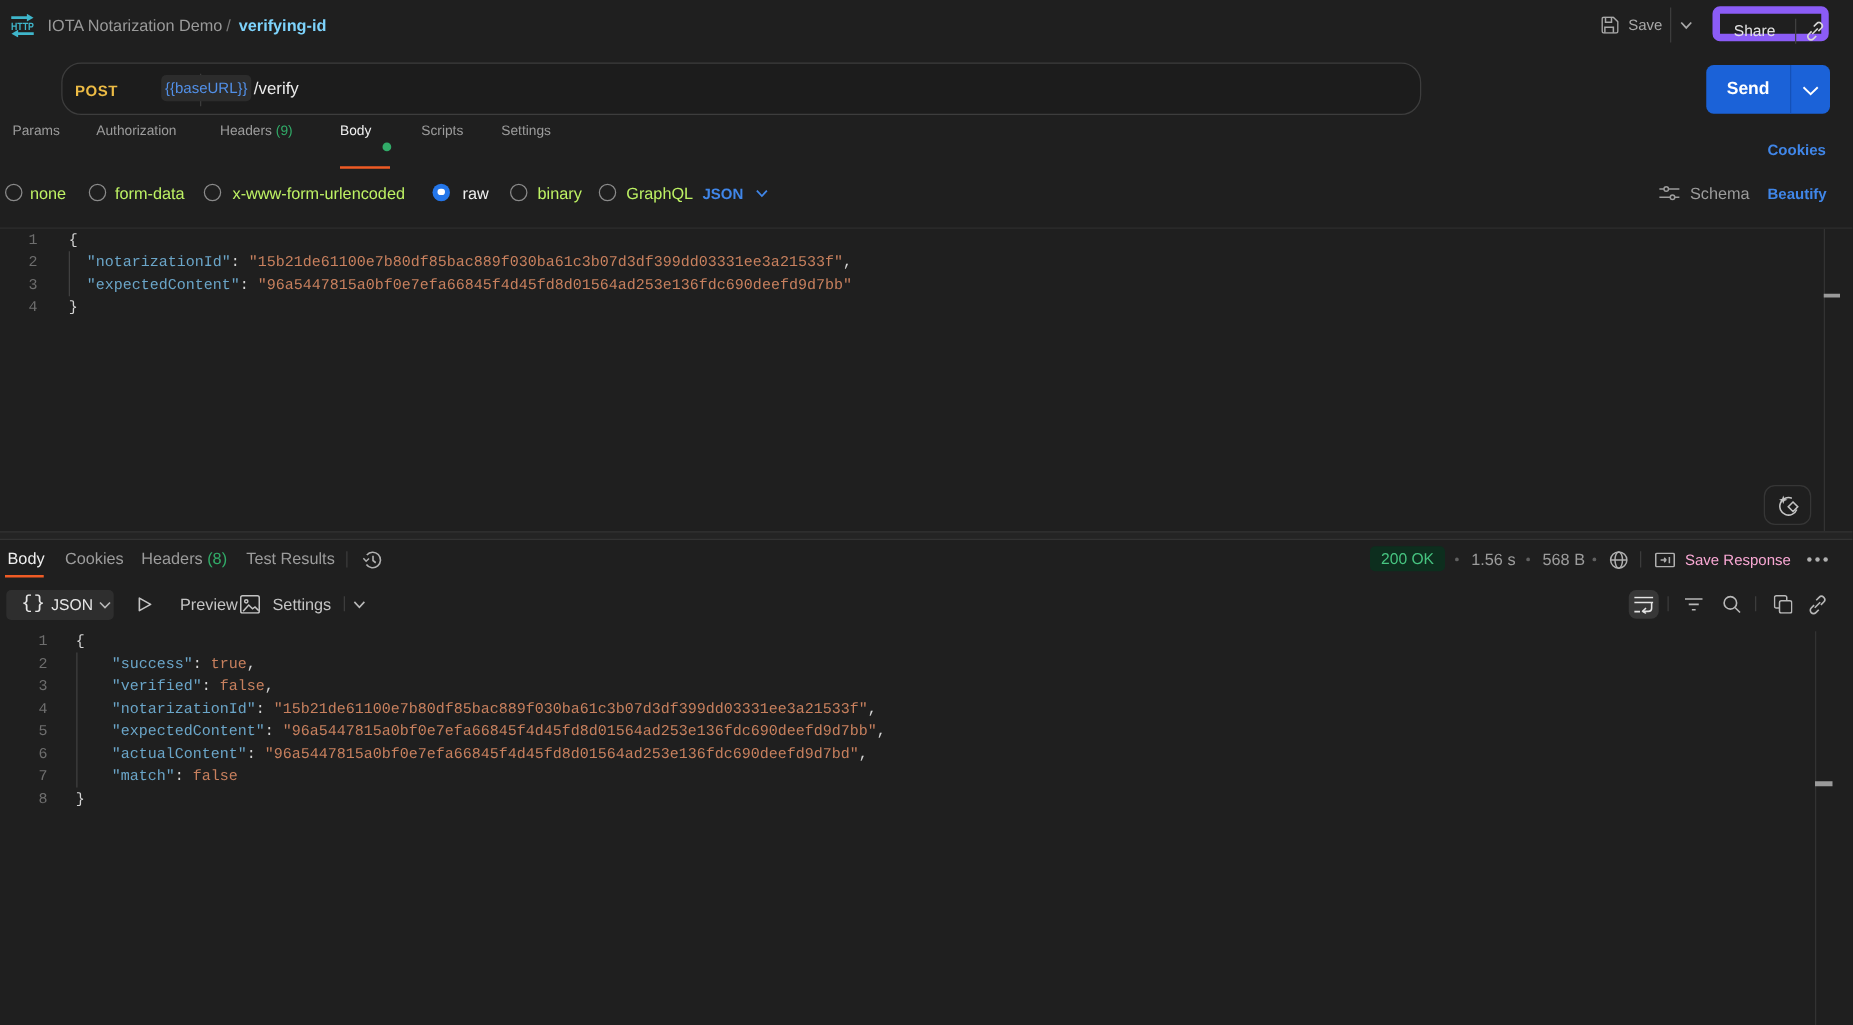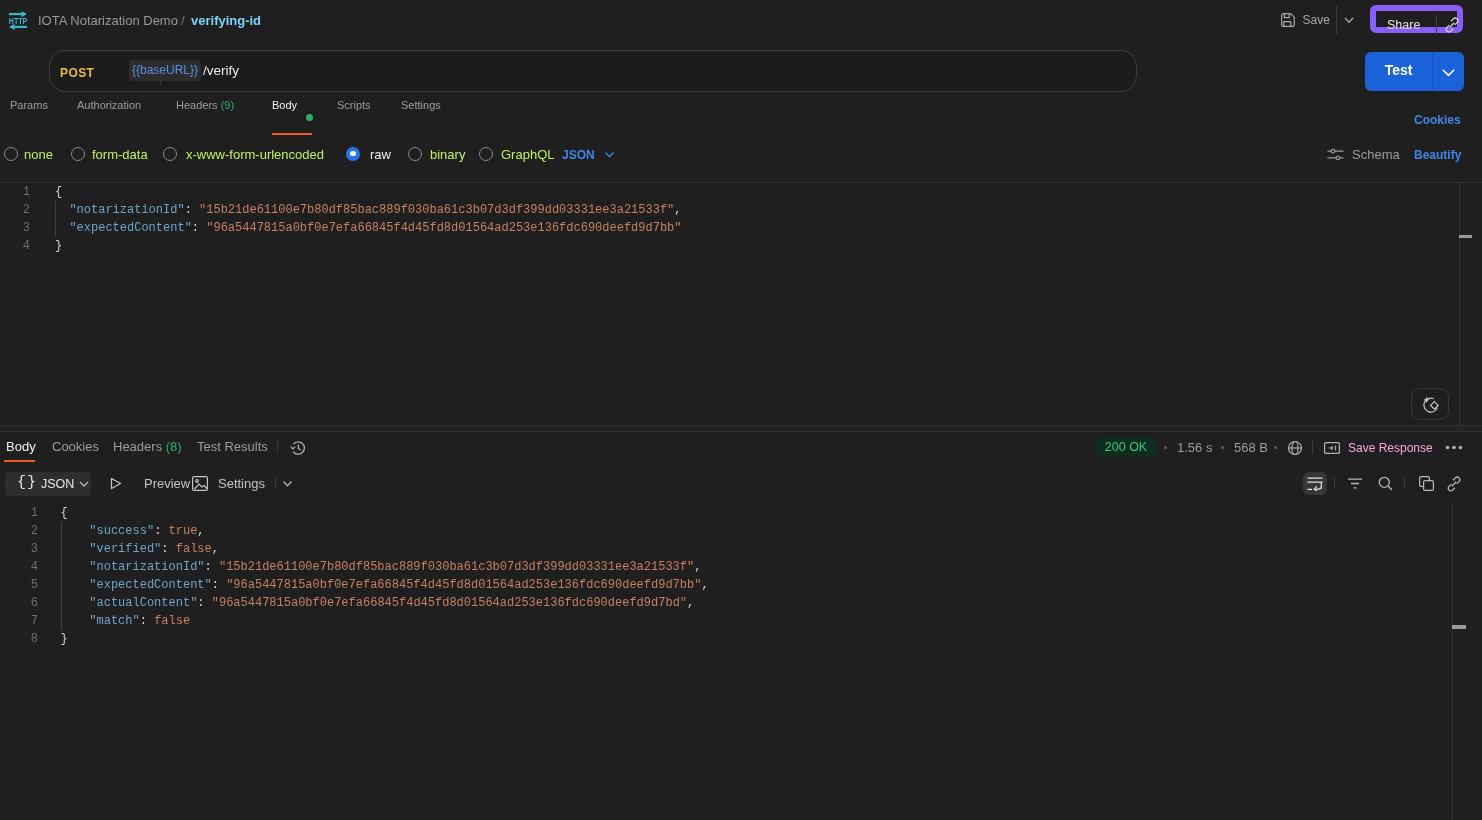--- a/index.html
+++ b/index.html
@@ -123,21 +123,21 @@
 <div id="urlbox">
   <span id="post">POST</span>
   <svg class="abs" style="left:83px;top:16px" width="11" height="8" viewBox="0 0 11 8" fill="none" stroke="#9a9a9a" stroke-width="1.3">
       <path d="M1.5 1.5 L5.5 5.8 L9.5 1.5"></path>
     </svg>
   <div class="vsep" style="left:110px;top:8px;height:26px"></div>
 </div>
 <span id="urlchip">{{baseURL}}</span>
 <span id="urlpath">/verify</span>
 <div id="sendbtn">
-  <span class="lbl">Test</span>
+  <span class="lbl">Send</span>
   <div class="div"></div>
   <svg class="abs" style="left:76px;top:15.5px" width="15" height="10" viewBox="0 0 15 10" fill="none" stroke="#fff" stroke-width="1.5">
       <path d="M1.8 1.8 L7.5 7.4 L13.2 1.8"></path>
     </svg>
 </div>
 
 <span class="rtab" style="left:10px">Params</span>
 <span class="rtab" style="left:77px">Authorization</span>
 <span class="rtab" style="left:176px">Headers <span class="green">(9)</span></span>
 <span class="rtab act" style="left:272px">Body</span>

